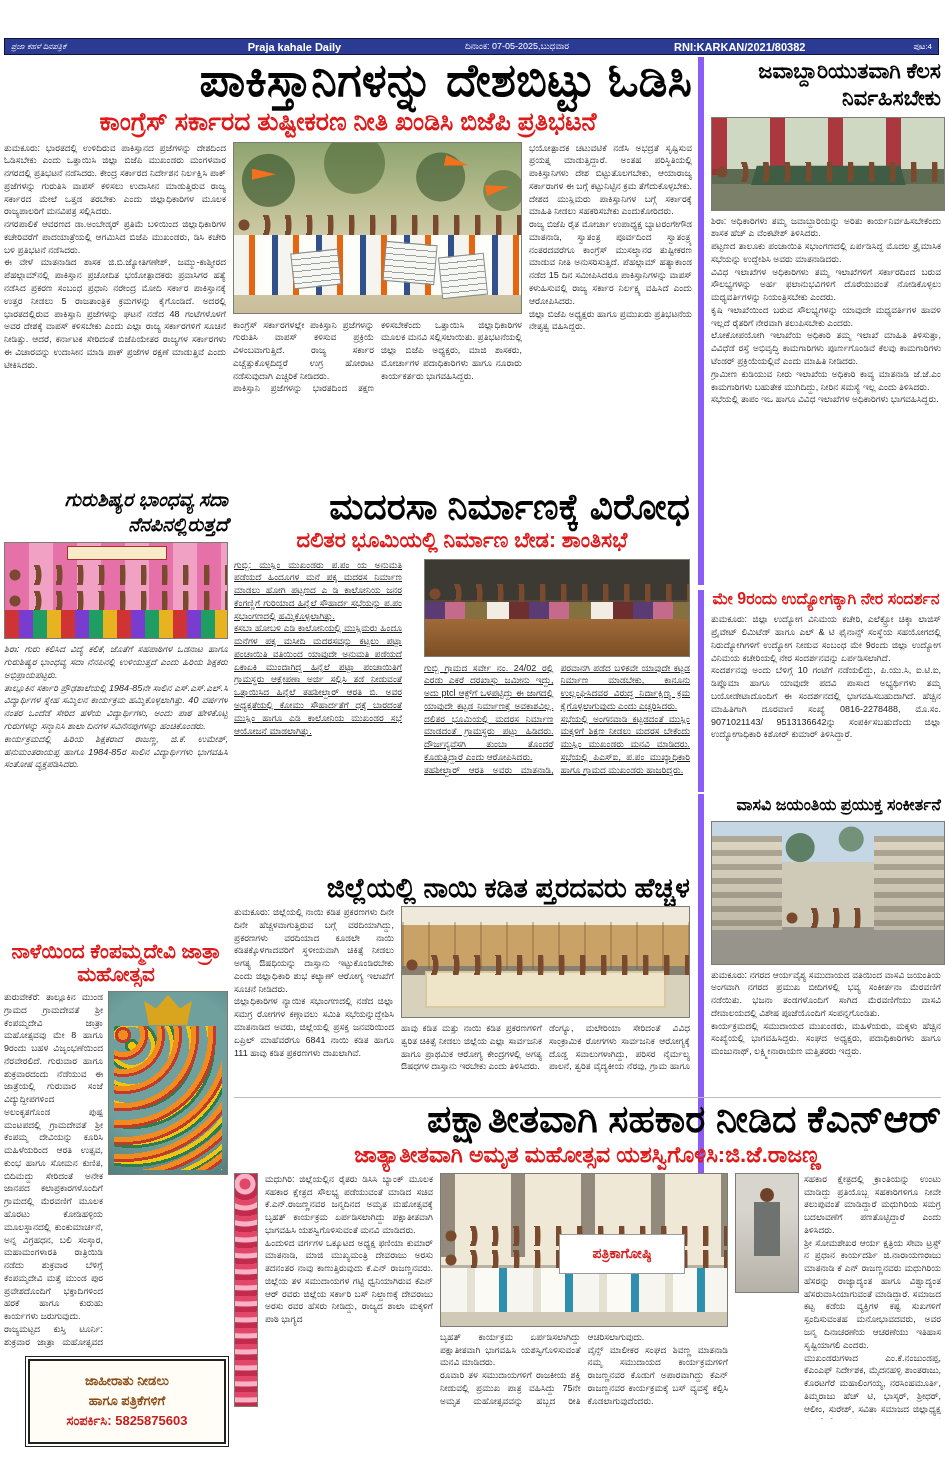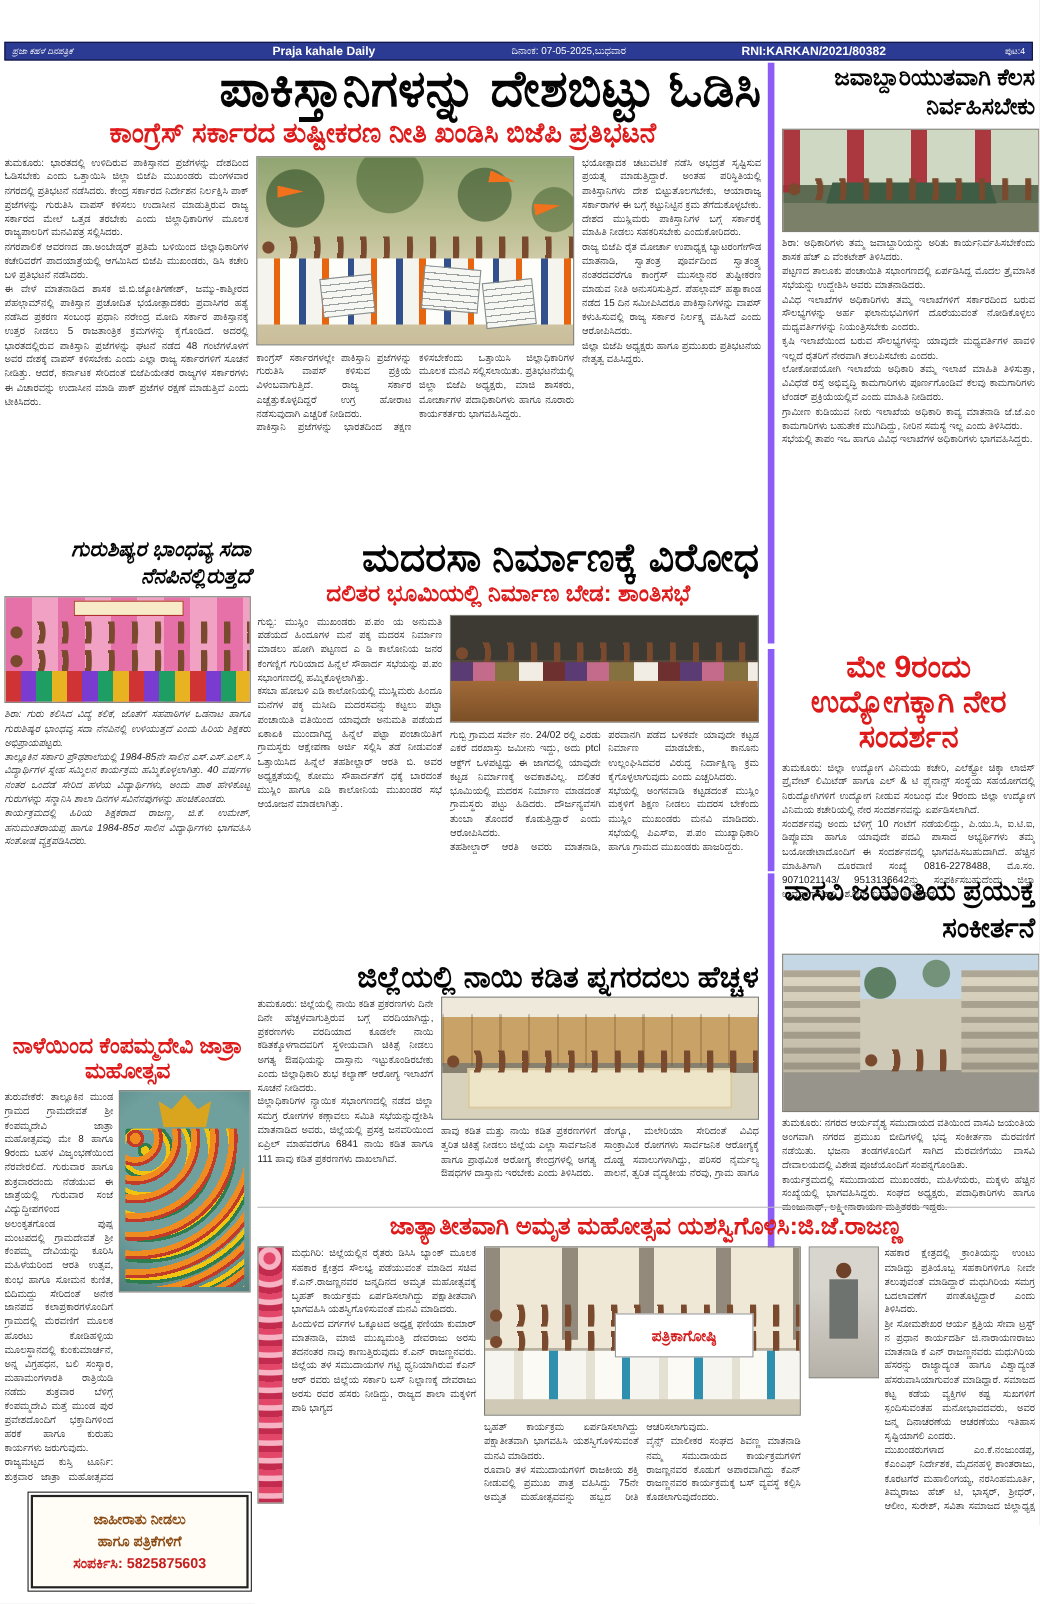--- a/index.html
+++ b/index.html
@@ -157,56 +157,56 @@
       <div class="saris"></div>
     </div>
     <div class="bodytx" style="height:300px;">ಶಿರಾ: ಗುರು ಕಲಿಸಿದ ವಿದ್ಯೆ ಕಲಿಕೆ, ಜೊತೆಗೆ ಸಹಪಾಠಿಗಳ ಒಡನಾಟ ಹಾಗೂ ಗುರುಶಿಷ್ಯರ ಭಾಂಧವ್ಯ ಸದಾ ನೆನಪಿನಲ್ಲಿ ಉಳಿಯುತ್ತದೆ ಎಂದು ಹಿರಿಯ ಶಿಕ್ಷಕರು ಅಭಿಪ್ರಾಯಪಟ್ಟರು.
 ತಾಲ್ಲೂಕಿನ ಸರ್ಕಾರಿ ಪ್ರೌಢಶಾಲೆಯಲ್ಲಿ 1984-85ನೇ ಸಾಲಿನ ಎಸ್.ಎಸ್.ಎಲ್.ಸಿ ವಿದ್ಯಾರ್ಥಿಗಳ ಸ್ನೇಹ ಸಮ್ಮಿಲನ ಕಾರ್ಯಕ್ರಮ ಹಮ್ಮಿಕೊಳ್ಳಲಾಗಿತ್ತು. 40 ವರ್ಷಗಳ ನಂತರ ಒಂದೆಡೆ ಸೇರಿದ ಹಳೆಯ ವಿದ್ಯಾರ್ಥಿಗಳು, ಅಂದು ಪಾಠ ಹೇಳಿಕೊಟ್ಟ ಗುರುಗಳನ್ನು ಸನ್ಮಾನಿಸಿ ಶಾಲಾ ದಿನಗಳ ಸವಿನೆನಪುಗಳನ್ನು ಹಂಚಿಕೊಂಡರು.
 ಕಾರ್ಯಕ್ರಮದಲ್ಲಿ ಹಿರಿಯ ಶಿಕ್ಷಕರಾದ ರಾಜಣ್ಣ, ಜಿ.ಕೆ. ಉಮೇಶ್, ಹನುಮಂತರಾಯಪ್ಪ ಹಾಗೂ 1984-85ರ ಸಾಲಿನ ವಿದ್ಯಾರ್ಥಿಗಳು ಭಾಗವಹಿಸಿ ಸಂತೋಷ ವ್ಯಕ್ತಪಡಿಸಿದರು.</div>
   </div>
 
   <div class="art" style="left:234px;top:488px;width:456px;height:382px;">
     <div class="hl" style="font-size:36px;">ಮದರಸಾ ನಿರ್ಮಾಣಕ್ಕೆ ವಿರೋಧ</div>
     <div class="hl-red" style="font-size:21px;margin-top:3px;">ದಲಿತರ ಭೂಮಿಯಲ್ಲಿ ನಿರ್ಮಾಣ ಬೇಡ: ಶಾಂತಿಸಭೆ</div>
-    <div style="display:flex;gap:7px;margin-top:6px;height:296px;">
+    <div style="display:flex;gap:22px;margin-top:6px;height:296px;text-decoration:underline;">
       <div class="bodytx" style="width:168px;height:296px;">ಗುಬ್ಬಿ: ಮುಸ್ಲಿಂ ಮುಖಂಡರು ಪ.ಪಂ ಯ ಅನುಮತಿ ಪಡೆಯದೆ ಹಿಂದೂಗಳ ಮನೆ ಪಕ್ಕ ಮದರಸ ನಿರ್ಮಾಣ ಮಾಡಲು ಹೋಗಿ ಪಟ್ಟಣದ ಎ ಡಿ ಕಾಲೋನಿಯ ಜನರ ಕೆಂಗಣ್ಣಿಗೆ ಗುರಿಯಾದ ಹಿನ್ನೆಲೆ ಸೌಹಾರ್ದ ಸಭೆಯನ್ನು ಪ.ಪಂ ಸಭಾಂಗಣದಲ್ಲಿ ಹಮ್ಮಿಕೊಳ್ಳಲಾಗಿತ್ತು.
 ಕಸಬಾ ಹೋಬಳಿ ಎಡಿ ಕಾಲೋನಿಯಲ್ಲಿ ಮುಸ್ಲಿಮರು ಹಿಂದೂ ಮನೆಗಳ ಪಕ್ಕ ಮಸೀದಿ ಮದರಸವನ್ನು ಕಟ್ಟಲು ಪಟ್ಟಾ ಪಂಚಾಯಿತಿ ವತಿಯಿಂದ ಯಾವುದೇ ಅನುಮತಿ ಪಡೆಯದೆ ಏಕಾಏಕಿ ಮುಂದಾಗಿದ್ದ ಹಿನ್ನೆಲೆ ಪಟ್ಟಾ ಪಂಚಾಯಿತಿಗೆ ಗ್ರಾಮಸ್ಥರು ಆಕ್ಷೇಪಣಾ ಅರ್ಜಿ ಸಲ್ಲಿಸಿ ತಡೆ ನೀಡುವಂತೆ ಒತ್ತಾಯಿಸಿದ ಹಿನ್ನೆಲೆ ತಹಶೀಲ್ದಾರ್ ಆರತಿ ಬಿ. ಅವರ ಅಧ್ಯಕ್ಷತೆಯಲ್ಲಿ ಕೋಮು ಸೌಹಾರ್ದತೆಗೆ ಧಕ್ಕೆ ಬಾರದಂತೆ ಮುಸ್ಲಿಂ ಹಾಗೂ ಎಡಿ ಕಾಲೋನಿಯ ಮುಖಂಡರ ಸಭೆ ಆಯೋಜನೆ ಮಾಡಲಾಗಿತ್ತು.</div>
       <div style="flex:1;">
         <div class="ph ph-madrasa" style="width:100%;height:98px;box-sizing:border-box;">
           <div class="heads" style="top:24px;"></div>
           <div class="torsos" style="top:42px;height:24px;background-image:repeating-linear-gradient(90deg,#5a3b74 0 20px,#c46a8a 20px 40px,#857040 40px 62px,#f1ede4 62px 84px,#6e2f2f 84px 104px);"></div>
           <div class="woodtable"></div>
         </div>
         <div class="bodytx" style="margin-top:5px;height:190px;column-count:2;column-gap:7px;">ಗುಬ್ಬಿ ಗ್ರಾಮದ ಸರ್ವೇ ನಂ. 24/02 ರಲ್ಲಿ ಎರಡು ಎಕರೆ ದರಖಾಸ್ತು ಜಮೀನು ಇದ್ದು, ಅದು ptcl ಆಕ್ಟ್‌ಗೆ ಒಳಪಟ್ಟಿದ್ದು ಈ ಜಾಗದಲ್ಲಿ ಯಾವುದೇ ಕಟ್ಟಡ ನಿರ್ಮಾಣಕ್ಕೆ ಅವಕಾಶವಿಲ್ಲ. ದಲಿತರ ಭೂಮಿಯಲ್ಲಿ ಮದರಸ ನಿರ್ಮಾಣ ಮಾಡದಂತೆ ಗ್ರಾಮಸ್ಥರು ಪಟ್ಟು ಹಿಡಿದರು. ದೌರ್ಜನ್ಯವೆಸಗಿ ತುಂಬಾ ತೊಂದರೆ ಕೊಡುತ್ತಿದ್ದಾರೆ ಎಂದು ಆರೋಪಿಸಿದರು.
 ತಹಶೀಲ್ದಾರ್ ಆರತಿ ಅವರು ಮಾತನಾಡಿ, ಪರವಾನಗಿ ಪಡೆದ ಬಳಿಕವೇ ಯಾವುದೇ ಕಟ್ಟಡ ನಿರ್ಮಾಣ ಮಾಡಬೇಕು, ಕಾನೂನು ಉಲ್ಲಂಘಿಸಿದವರ ವಿರುದ್ಧ ನಿರ್ದಾಕ್ಷಿಣ್ಯ ಕ್ರಮ ಕೈಗೊಳ್ಳಲಾಗುವುದು ಎಂದು ಎಚ್ಚರಿಸಿದರು.
 ಸಭೆಯಲ್ಲಿ ಅಂಗನವಾಡಿ ಕಟ್ಟಡದಂತೆ ಮುಸ್ಲಿಂ ಮಕ್ಕಳಿಗೆ ಶಿಕ್ಷಣ ನೀಡಲು ಮದರಸ ಬೇಕೆಂದು ಮುಸ್ಲಿಂ ಮುಖಂಡರು ಮನವಿ ಮಾಡಿದರು. ಸಭೆಯಲ್ಲಿ ಪಿಎಸ್ಐ, ಪ.ಪಂ ಮುಖ್ಯಾಧಿಕಾರಿ ಹಾಗೂ ಗ್ರಾಮದ ಮುಖಂಡರು ಹಾಜರಿದ್ದರು.</div>
       </div>
     </div>
   </div>
 
   <div class="art rail" style="left:698px;top:590px;width:243px;height:202px;">
-    <div class="hl-red" style="font-size:28px;">ಮೇ 9ರಂದು ಉದ್ಯೋಗಕ್ಕಾಗಿ ನೇರ ಸಂದರ್ಶನ</div>
+    <div class="hl-red" style="font-size:16px;">ಮೇ 9ರಂದು ಉದ್ಯೋಗಕ್ಕಾಗಿ ನೇರ ಸಂದರ್ಶನ</div>
     <div class="bodytx" style="margin-top:5px;height:140px;">ತುಮಕೂರು: ಜಿಲ್ಲಾ ಉದ್ಯೋಗ ವಿನಿಮಯ ಕಚೇರಿ, ಎಲೆಕ್ಟ್ರೋ ಚಿಕ್ಕಾ ಲಾಜಿಸ್ ಪ್ರೈವೇಟ್ ಲಿಮಿಟೆಡ್ ಹಾಗೂ ಎಲ್ &amp; ಟಿ ಫೈನಾನ್ಸ್ ಸಂಸ್ಥೆಯ ಸಹಯೋಗದಲ್ಲಿ ನಿರುದ್ಯೋಗಿಗಳಿಗೆ ಉದ್ಯೋಗ ನೀಡುವ ಸಂಬಂಧ ಮೇ 9ರಂದು ಜಿಲ್ಲಾ ಉದ್ಯೋಗ ವಿನಿಮಯ ಕಚೇರಿಯಲ್ಲಿ ನೇರ ಸಂದರ್ಶನವನ್ನು ಏರ್ಪಡಿಸಲಾಗಿದೆ.
 ಸಂದರ್ಶನವು ಅಂದು ಬೆಳಿಗ್ಗೆ 10 ಗಂಟೆಗೆ ನಡೆಯಲಿದ್ದು, ಪಿ.ಯು.ಸಿ, ಐ.ಟಿ.ಐ, ಡಿಪ್ಲೊಮಾ ಹಾಗೂ ಯಾವುದೇ ಪದವಿ ಪಾಸಾದ ಅಭ್ಯರ್ಥಿಗಳು ತಮ್ಮ ಬಯೋಡೇಟಾದೊಂದಿಗೆ ಈ ಸಂದರ್ಶನದಲ್ಲಿ ಭಾಗವಹಿಸಬಹುದಾಗಿದೆ. ಹೆಚ್ಚಿನ ಮಾಹಿತಿಗಾಗಿ ದೂರವಾಣಿ ಸಂಖ್ಯೆ 0816-2278488, ಮೊ.ಸಂ. 9071021143/ 9513136642ನ್ನು ಸಂಪರ್ಕಿಸಬಹುದೆಂದು ಜಿಲ್ಲಾ ಉದ್ಯೋಗಾಧಿಕಾರಿ ಕಿಶೋರ್ ಕುಮಾರ್ ತಿಳಿಸಿದ್ದಾರೆ.</div>
   </div>
 
   <div class="art rail" style="left:698px;top:794px;width:243px;height:382px;">
-    <div class="hl" style="font-size:25px;line-height:1.35;">ವಾಸವಿ ಜಯಂತಿಯ ಪ್ರಯುಕ್ತ ಸಂಕೀರ್ತನೆ</div>
+    <div class="hl" style="font-size:16px;line-height:1.35;">ವಾಸವಿ ಜಯಂತಿಯ ಪ್ರಯುಕ್ತ ಸಂಕೀರ್ತನೆ</div>
     <div class="ph ph-vasavi" style="width:232px;height:142px;margin:5px 0 4px 0;">
       <div class="bld" style="left:0;"></div>
       <div class="bld" style="right:0;"></div>
       <div class="trees"></div>
       <div class="heads" style="top:86px;left:30%;right:30%;"></div>
     </div>
     <div class="bodytx" style="height:178px;">ತುಮಕೂರು: ನಗರದ ಆರ್ಯವೈಶ್ಯ ಸಮುದಾಯದ ವತಿಯಿಂದ ವಾಸವಿ ಜಯಂತಿಯ ಅಂಗವಾಗಿ ನಗರದ ಪ್ರಮುಖ ಬೀದಿಗಳಲ್ಲಿ ಭವ್ಯ ಸಂಕೀರ್ತನಾ ಮೆರವಣಿಗೆ ನಡೆಯಿತು. ಭಜನಾ ತಂಡಗಳೊಂದಿಗೆ ಸಾಗಿದ ಮೆರವಣಿಗೆಯು ವಾಸವಿ ದೇವಾಲಯದಲ್ಲಿ ವಿಶೇಷ ಪೂಜೆಯೊಂದಿಗೆ ಸಂಪನ್ನಗೊಂಡಿತು.
 ಕಾರ್ಯಕ್ರಮದಲ್ಲಿ ಸಮುದಾಯದ ಮುಖಂಡರು, ಮಹಿಳೆಯರು, ಮಕ್ಕಳು ಹೆಚ್ಚಿನ ಸಂಖ್ಯೆಯಲ್ಲಿ ಭಾಗವಹಿಸಿದ್ದರು. ಸಂಘದ ಅಧ್ಯಕ್ಷರು, ಪದಾಧಿಕಾರಿಗಳು ಹಾಗೂ ಮಂಜುನಾಥ್, ಲಕ್ಷ್ಮೀನಾರಾಯಣ ಮತ್ತಿತರರು ಇದ್ದರು.</div>
   </div>
 
   <div class="art" style="left:234px;top:874px;width:456px;height:222px;">
-    <div class="hl" style="font-size:27px;">ಜಿಲ್ಲೆಯಲ್ಲಿ ನಾಯಿ ಕಡಿತ ಪ್ನಗರದಲು ಹೆಚ್ಚಳ</div>
+    <div class="hl" style="font-size:27px;">ಜಿಲ್ಲೆಯಲ್ಲಿ ನಾಯಿ ಕಡಿತ ಪ್ತರದವರು ಹೆಚ್ಚಳ</div>
     <div style="display:flex;gap:7px;margin-top:4px;height:182px;">
       <div class="bodytx" style="width:160px;height:182px;">ತುಮಕೂರು: ಜಿಲ್ಲೆಯಲ್ಲಿ ನಾಯಿ ಕಡಿತ ಪ್ರಕರಣಗಳು ದಿನೇ ದಿನೇ ಹೆಚ್ಚಳವಾಗುತ್ತಿರುವ ಬಗ್ಗೆ ವರದಿಯಾಗಿದ್ದು, ಪ್ರಕರಣಗಳು ವರದಿಯಾದ ಕೂಡಲೇ ನಾಯಿ ಕಡಿತಕ್ಕೊಳಗಾದವರಿಗೆ ಸ್ಥಳೀಯವಾಗಿ ಚಿಕಿತ್ಸೆ ನೀಡಲು ಅಗತ್ಯ ಔಷಧಿಯನ್ನು ದಾಸ್ತಾನು ಇಟ್ಟುಕೊಂಡಿರಬೇಕು ಎಂದು ಜಿಲ್ಲಾಧಿಕಾರಿ ಶುಭ ಕಲ್ಯಾಣ್ ಆರೋಗ್ಯ ಇಲಾಖೆಗೆ ಸೂಚನೆ ನೀಡಿದರು.
 ಜಿಲ್ಲಾಧಿಕಾರಿಗಳ ನ್ಯಾಯಿಕ ಸಭಾಂಗಣದಲ್ಲಿ ನಡೆದ ಜಿಲ್ಲಾ ಸಮಗ್ರ ರೋಗಗಳ ಕಣ್ಗಾವಲು ಸಮಿತಿ ಸಭೆಯನ್ನುದ್ದೇಶಿಸಿ ಮಾತನಾಡಿದ ಅವರು, ಜಿಲ್ಲೆಯಲ್ಲಿ ಪ್ರಸಕ್ತ ಜನವರಿಯಿಂದ ಏಪ್ರಿಲ್ ಮಾಹೆವರೆಗೂ 6841 ನಾಯಿ ಕಡಿತ ಹಾಗೂ 111 ಹಾವು ಕಡಿತ ಪ್ರಕರಣಗಳು ದಾಖಲಾಗಿವೆ.</div>
       <div style="flex:1;">
         <div class="ph ph-dogbite" style="width:100%;height:112px;box-sizing:border-box;">
           <div class="panels"></div>
           <div class="utable"></div>
           <div class="heads" style="top:48px;"></div>
         </div>
         <div class="bodytx" style="margin-top:4px;height:62px;column-count:2;column-gap:7px;">ಹಾವು ಕಡಿತ ಮತ್ತು ನಾಯಿ ಕಡಿತ ಪ್ರಕರಣಗಳಿಗೆ ತ್ವರಿತ ಚಿಕಿತ್ಸೆ ನೀಡಲು ಜಿಲ್ಲೆಯ ಎಲ್ಲಾ ಸಾರ್ವಜನಿಕ ಹಾಗೂ ಪ್ರಾಥಮಿಕ ಆರೋಗ್ಯ ಕೇಂದ್ರಗಳಲ್ಲಿ ಅಗತ್ಯ ಔಷಧಗಳ ದಾಸ್ತಾನು ಇರಬೇಕು ಎಂದು ತಿಳಿಸಿದರು.
@@ -228,20 +228,21 @@
     </div>
     <div class="adbox">
       <div class="ad-line">ಜಾಹೀರಾತು ನೀಡಲು</div>
       <div class="ad-line">ಹಾಗೂ ಪತ್ರಿಕೆಗಳಿಗೆ</div>
       <div class="ad-phone">ಸಂಪರ್ಕಿಸಿ: 5825875603</div>
     </div>
   </div>
 
   <div class="rule-h" style="top:1097px;"></div>
   <div class="art" style="left:234px;top:1100px;width:707px;height:354px;">
+    <div class="hl" style="font-size:38px;">ಪಕ್ಷಾತೀತವಾಗಿ ಸಹಕಾರ ನೀಡಿದ ಕೆಎನ್‌ಆರ್</div>
     <div class="hl-red" style="font-size:22px;margin-top:2px;">ಜಾತ್ಯಾತೀತವಾಗಿ ಅಮೃತ ಮಹೋತ್ಸವ ಯಶಸ್ವಿಗೊಳಿಸಿ:ಜಿ.ಜೆ.ರಾಜಣ್ಣ</div>
     <div style="display:flex;gap:7px;margin-top:6px;height:246px;">
       <div class="ph ph-strip" style="width:22px;height:232px;"></div>
       <div class="bodytx" style="width:168px;height:246px;">ಮಧುಗಿರಿ: ಜಿಲ್ಲೆಯಲ್ಲಿನ ರೈತರು ಡಿಸಿಸಿ ಬ್ಯಾಂಕ್ ಮೂಲಕ ಸಹಕಾರ ಕ್ಷೇತ್ರದ ಸೌಲಭ್ಯ ಪಡೆಯುವಂತೆ ಮಾಡಿದ ಸಚಿವ ಕೆ.ಎನ್.ರಾಜಣ್ಣನವರ ಜನ್ಮದಿನದ ಅಮೃತ ಮಹೋತ್ಸವಕ್ಕೆ ಬೃಹತ್ ಕಾರ್ಯಕ್ರಮ ಏರ್ಪಡಿಸಲಾಗಿದ್ದು ಪಕ್ಷಾತೀತವಾಗಿ ಭಾಗವಹಿಸಿ ಯಶಸ್ವಿಗೊಳಿಸುವಂತೆ ಮನವಿ ಮಾಡಿದರು.
 ಹಿಂದುಳಿದ ವರ್ಗಗಳ ಒಕ್ಕೂಟದ ಅಧ್ಯಕ್ಷ ಫಣಿಯಾ ಕುಮಾರ್ ಮಾತನಾಡಿ, ಮಾಜಿ ಮುಖ್ಯಮಂತ್ರಿ ದೇವರಾಜು ಅರಸು ತದನಂತರ ನಾವು ಕಾಣುತ್ತಿರುವುದು ಕೆ.ಎನ್ ರಾಜಣ್ಣನವರು. ಜಿಲ್ಲೆಯ ತಳ ಸಮುದಾಯಗಳ ಗಟ್ಟಿ ಧ್ವನಿಯಾಗಿರುವ ಕೆಎನ್ ಆರ್ ರವರು ಜಿಲ್ಲೆಯ ಸರ್ಕಾರಿ ಬಸ್ ನಿಲ್ದಾಣಕ್ಕೆ ದೇವರಾಜು ಅರಸು ರವರ ಹೆಸರು ನೀಡಿದ್ದು, ರಾಜ್ಯದ ಶಾಲಾ ಮಕ್ಕಳಿಗೆ ಪಾಠಿ ಭಾಗ್ಯದ</div>
       <div style="width:288px;">
         <div class="ph ph-knr" style="width:286px;height:152px;">
           <div class="doors"></div>
           <div class="heads" style="top:52px;"></div>
           <div class="heads" style="top:76px;"></div>

